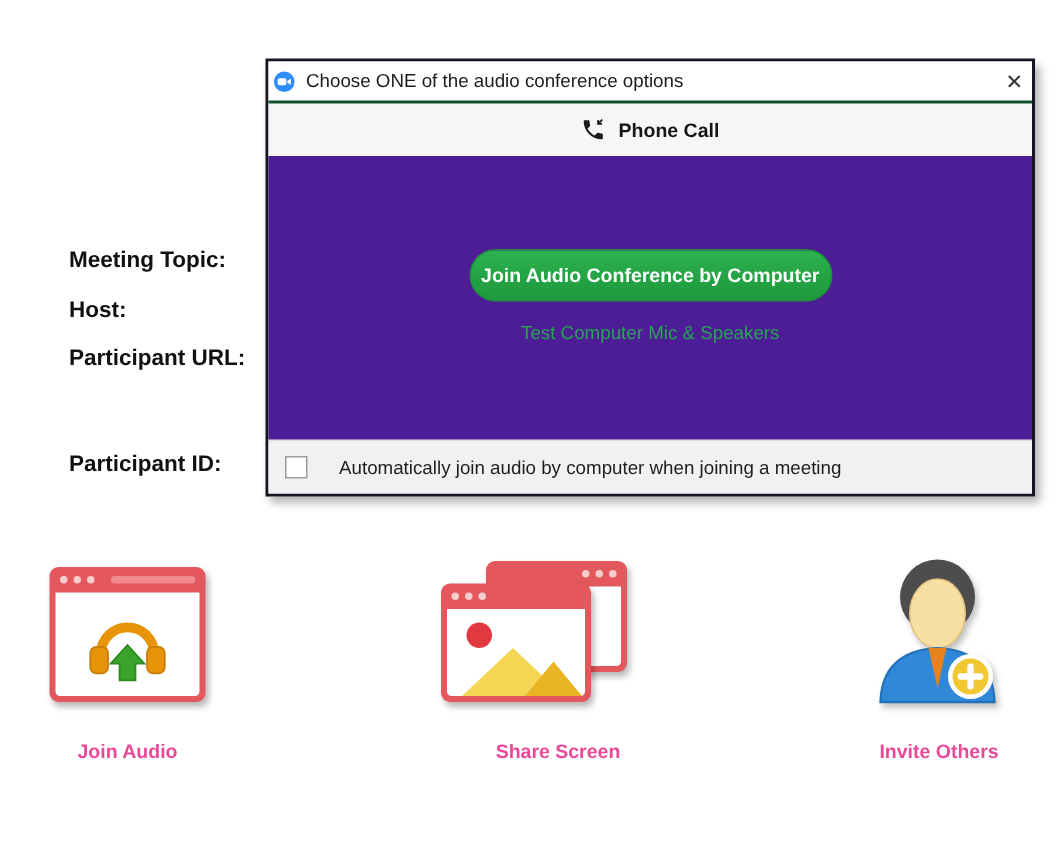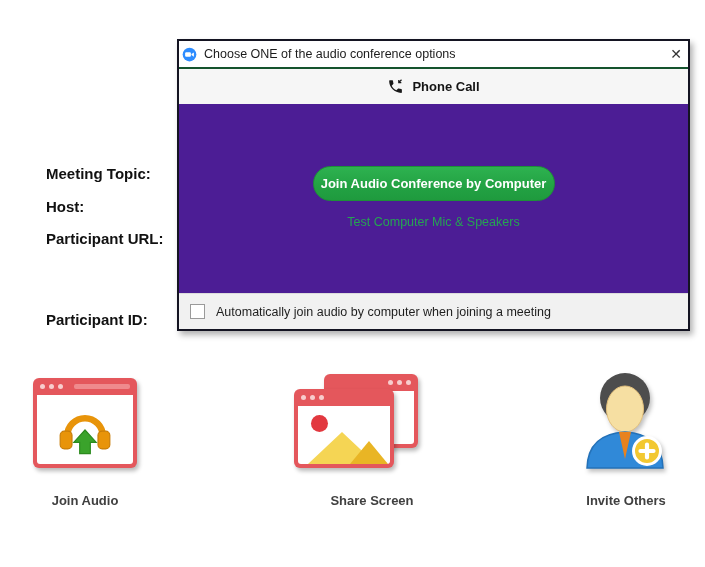--- a/index.html
+++ b/index.html
@@ -3,21 +3,21 @@
 <meta charset="utf-8">
 <style>
   * { margin:0; padding:0; box-sizing:border-box; }
   html,body { width:705px; height:567px; background:#fff; overflow:hidden;
               font-family:"Liberation Sans", sans-serif; }
   .stage { position:relative; width:705px; height:567px; background:#fff; }
 
   
   .bg-label { position:absolute; left:34px; font-weight:bold; font-size:15px; color:#111;margin-left:12px; }
   #lbl-topic { top:165px; } #lbl-host { top:198px; }
-  #lbl-url { top:230px; } #lbl-pid { top:311px; }
+  #lbl-url { top:230px; } #lbl-pid { top:301px; }
 
   
   .dialog { position:absolute; left:177px; top:39px; width:513px; height:292px;
             background:#fff; border:2px solid #141422;
             box-shadow:3px 4px 6px rgba(0,0,0,.30); display:flex; flex-direction:column; }
   .titlebar { height:26px; display:flex; align-items:center; padding:0 3px; background:#fff; flex:0 0 auto; }
   .app-icon { width:15px; height:15px; flex:0 0 auto; }
   .dlg-title { font-size:12.5px; color:#1c1c1c; margin-left:7px; white-space:nowrap; }
   .close-btn { margin-left:auto; font-size:14px; color:#333; cursor:default; padding:0 3px; line-height:1; }
 
@@ -33,27 +33,27 @@
 
   .dlg-content { position:relative; flex:1 1 auto; background:#4c1d95; }
   .join-btn { position:absolute; left:50%; top:62px; transform:translateX(-50%);
               width:242px; height:35px; border-radius:18px; border:1px solid #1d9038;
               background:linear-gradient(#2eb250 0%, #23a344 55%, #1f9a3e 100%);
               color:#fff; font-weight:bold; font-size:13px; font-family:inherit; cursor:pointer; }
   .test-link { position:absolute; top:111px; width:100%; text-align:center;
                font-size:12.5px; color:#26a353; cursor:pointer; }
 
   .dlg-footer { flex:0 0 36px; background:#f1f1f1; border-top:1px solid #dcdcdc;
-                display:flex; align-items:center; padding-left:11px; gap:11px; }
+                display:flex; align-items:center; padding-left:11px; gap:21px; }
   .checkbox { width:15px; height:15px; background:#fff; border:1px solid #9a9a9a; flex:0 0 auto; }
   .chk-label { font-size:12.5px; color:#1e1e1e; }
 
   
   .action-label { position:absolute; top:493px; text-align:center;
-                  font-weight:bold; font-size:13px; color:#404040; }
+                  font-weight:bold; font-size:13px; color:#ec4899; }
   #lbl-join { left:33px;  width:104px; }
   #lbl-share { left:312px; width:120px; }
   #lbl-invite { left:576px; width:100px; }
 
   .win { position:absolute; background:#e4575c; border-radius:6px;
          box-shadow:2px 3px 4px rgba(0,0,0,.28); }
   .win-header { height:17px; display:flex; align-items:center; padding:0 7px; gap:4px; }
   .win-dot { width:5px; height:5px; border-radius:50%; background:#f7cdcd; }
   .win-stripe { margin-left:7px; flex:1; height:5px; border-radius:2px; background:#ef8a8d; }
   .win-body { position:absolute; left:4px; right:4px; bottom:4px; top:17px;

